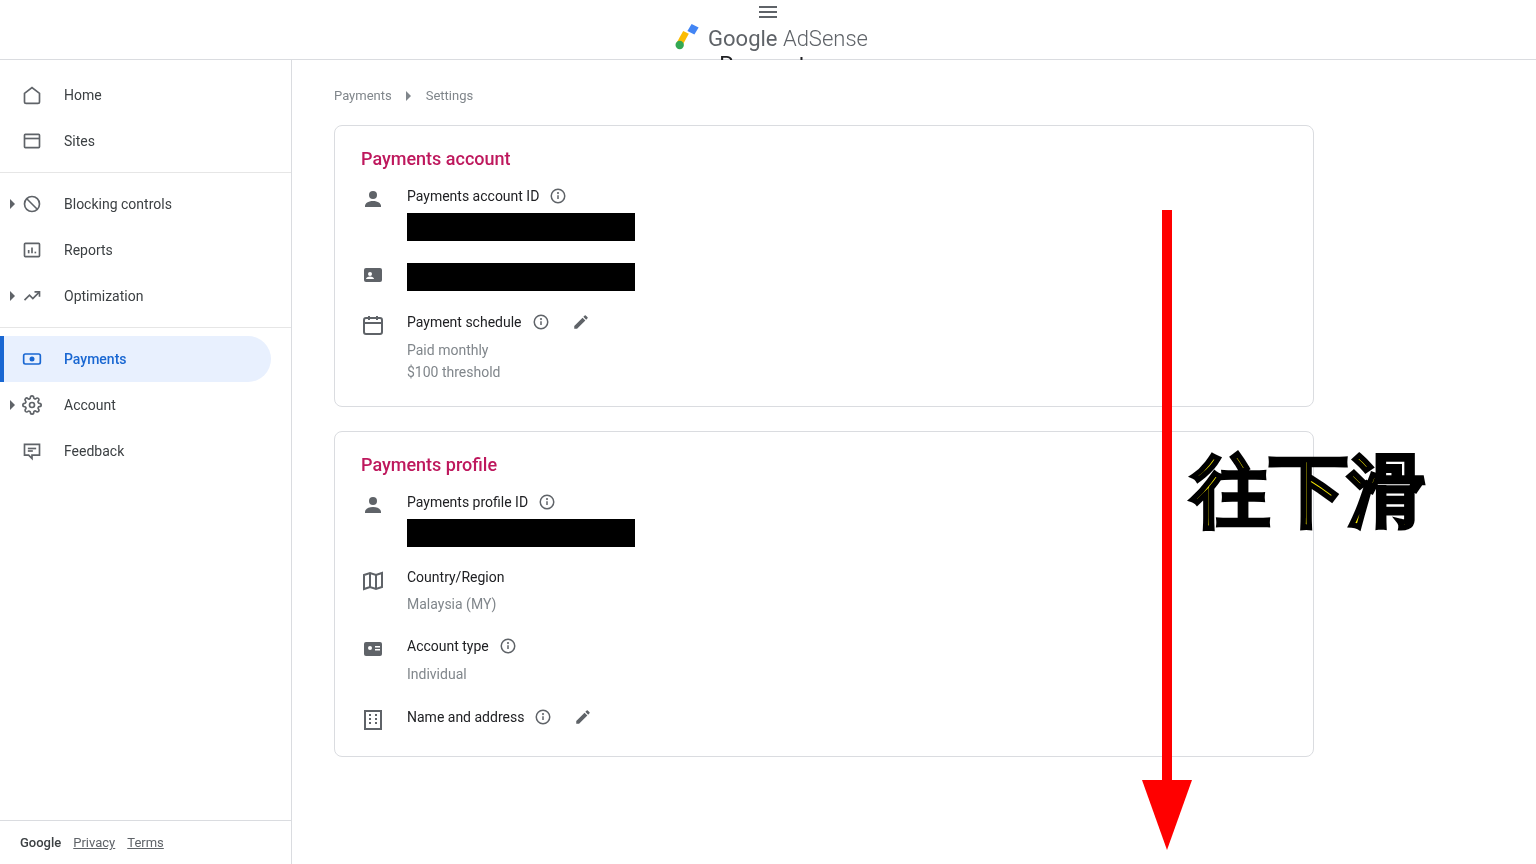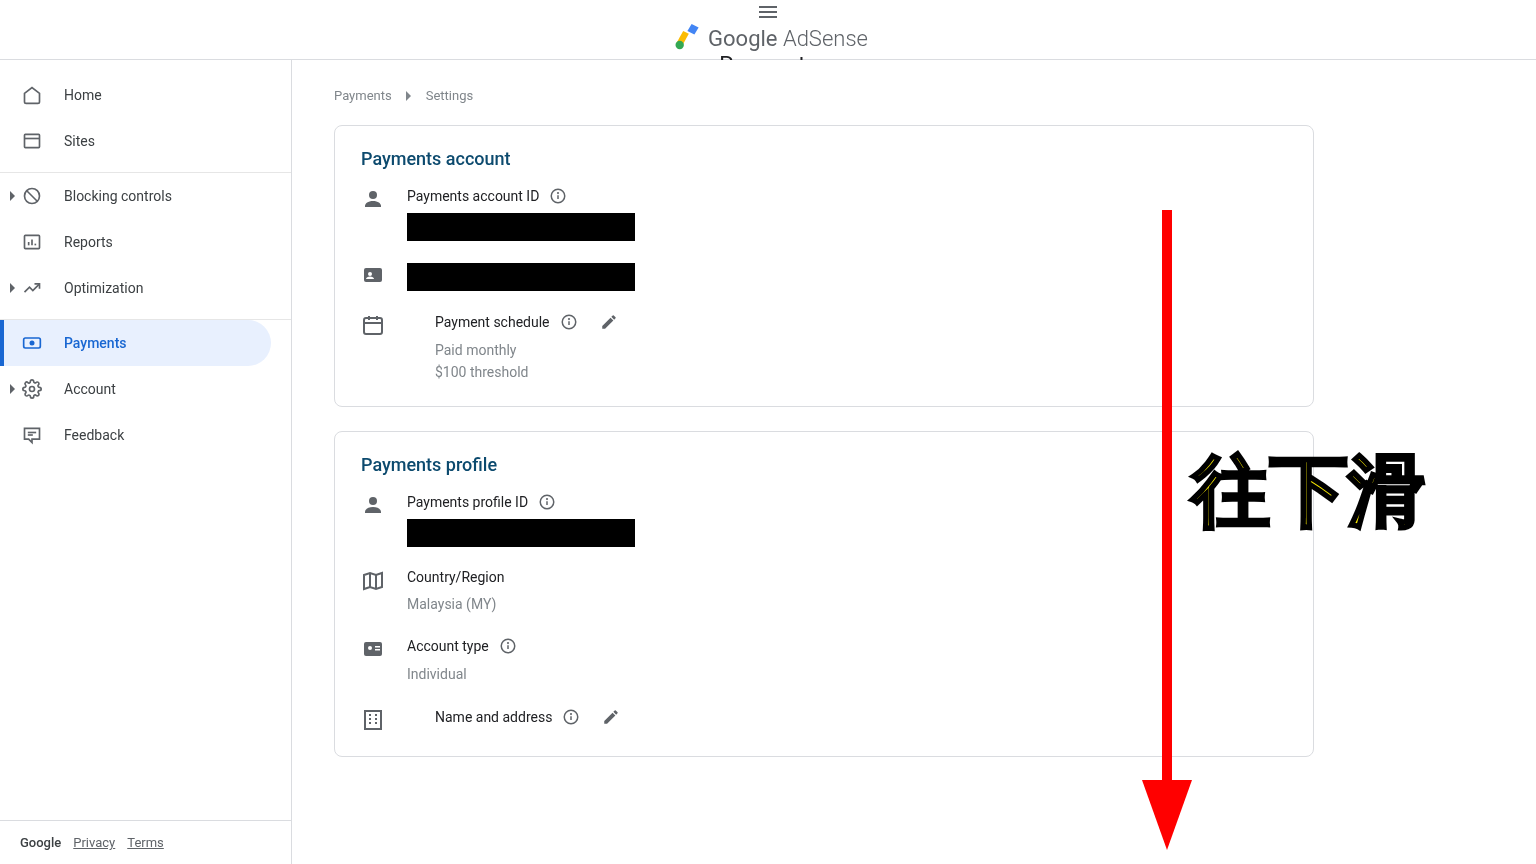--- a/index.html
+++ b/index.html
@@ -13,36 +13,36 @@
 .brand-adsense { font-weight: 300; }
 .header-divider { width: 1px; height: 32px; background: #dadce0; margin: 0 28px 0 24px; }
 .page-title { font-size: 22px; color: #202124; font-weight: 400; }
 .header-spacer { flex: 1; }
 .header-icons { display: flex; align-items: center; gap: 12px; }
 .header-icon { width: 40px; height: 40px; display: flex; align-items: center; justify-content: center; cursor: pointer; border-radius: 50%; }
 .avatar { width: 32px; height: 32px; border-radius: 50%; background: #a4c2f7; display: flex; align-items: center; justify-content: center; }
 .body-wrap { display: flex; height: calc(100vh - 60px); }
 .sidebar { width: 292px; border-right: 1px solid #dadce0; display: flex; flex-direction: column; }
 .nav { flex: 1; padding-top: 12px; }
-.nav-group { border-bottom: 1px solid #e6e6e6; padding-bottom: 8px; }
+.nav-group { border-bottom: 1px solid #e6e6e6; padding-bottom: 8px; margin-bottom: 8px; }
 .nav-group:last-of-type { border-bottom: none; }
 .nav-item { height: 46px; display: flex; align-items: center; padding: 0 20px; cursor: pointer; font-size: 14px; color: #3c4043; position: relative; border-radius: 0 23px 23px 0; margin-right: 20px; }
 .nav-item.active { background: #e8f0fe; color: #1967d2; font-weight: 500; }
 .nav-item.active::before { content: ''; position: absolute; left: 0; top: 0; bottom: 0; width: 4px; background: #1967d2; }
 .nav-expand { width: 10px; display: flex; align-items: center; justify-content: center; margin-right: 2px; margin-left: -12px; }
 .nav-icon { width: 24px; height: 24px; display: flex; align-items: center; justify-content: center; margin-right: 20px; }
 .footer { padding: 14px 20px; border-top: 1px solid #dadce0; font-size: 13px; color: #5f6368; display: flex; align-items: center; gap: 12px; }
 .footer-google { font-weight: 500; color: #3c4043; }
 .footer a { color: #5f6368; text-decoration: underline; }
 .content { flex: 1; background: #fff; overflow-y: auto; padding: 28px 42px; position: relative; }
 .breadcrumb { display: flex; align-items: center; gap: 14px; font-size: 13px; color: #80868b; margin-bottom: 22px; }
 .card { border: 1px solid #dadce0; border-radius: 8px; padding: 22px 26px; margin-bottom: 24px; max-width: 980px; }
-.card-title { font-size: 18px; font-weight: 500; color: #0c4a6e; margin-bottom: 18px; }
+.card-title { font-size: 18px; font-weight: 500; color: #be185d; margin-bottom: 18px; }
 .field { display: flex; align-items: flex-start; margin-bottom: 22px; }
-.field:last-child { margin-bottom: 0; gap: 28px; }
+.field:last-child { margin-bottom: 0; }
 .field-icon { width: 24px; height: 24px; margin-right: 22px; margin-top: 0px; flex-shrink: 0; color: #5f6368; }
 .field-body { flex: 1; }
 .field-label-row { display: flex; align-items: center; gap: 10px; margin-bottom: 8px; }
 .field-label { font-size: 14px; color: #202124; }
 .info-icon, .edit-icon { width: 18px; height: 18px; color: #5f6368; display: flex; align-items: center; }
 .edit-icon { margin-left: 12px; cursor: pointer; }
 .redacted { width: 228px; height: 28px; background: #000; }
 .field-value { font-size: 14px; color: #80868b; line-height: 1.6; }
 .annotation-arrow { position: absolute; left: 845px; top: 150px; pointer-events: none; }
 .annotation-text { position: absolute; left: 900px; top: 380px; font-size: 78px; font-weight: 900; color: #fdee00; -webkit-text-stroke: 3px #000; pointer-events: none; font-family: 'Microsoft YaHei', sans-serif; white-space: nowrap; text-align: right; }

